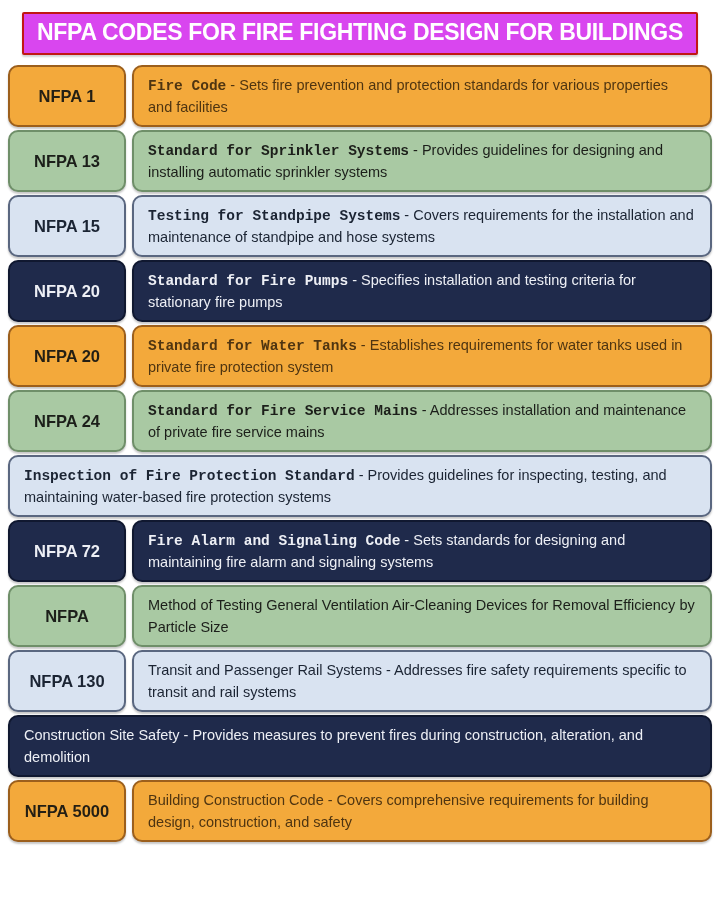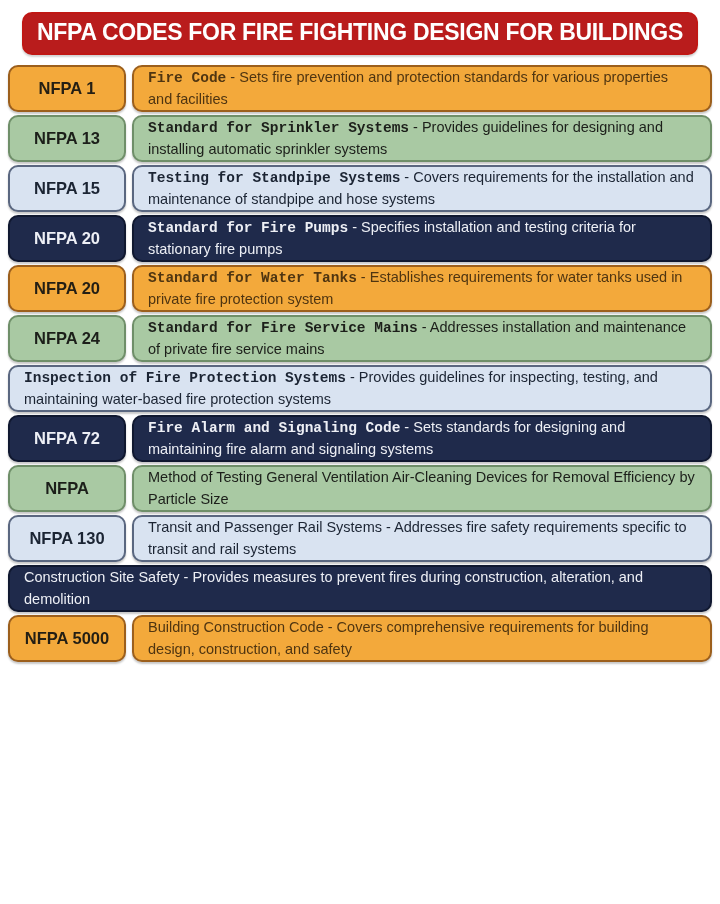--- a/index.html
+++ b/index.html
@@ -8,34 +8,34 @@
     width: 720px;
     height: 904px;
     font-family: "Liberation Sans", sans-serif;
     overflow: hidden;
     position: relative;
   }
   .page { padding: 12px 8px 8px 8px; }
 
   .title-band {
     margin: 0 14px 10px 14px;
-    background: #b91c1c;
+    background: #d946ef;
     border: 2px solid #C01714;
-    border-radius: 10px;
+    border-radius: 2px;
     color: #ffffff;
     font-weight: bold;
     font-size: 23px;
     letter-spacing: -0.3px;
     text-align: center;
     padding: 5px 8px 7px 8px;
     box-shadow: 0 2px 2px rgba(0,0,0,0.18);
   }
 
   .rows { display: flex; flex-direction: column; gap: 3px; }
-  .row { display: flex; gap: 6px; height: 47px; border-radius: 20px; }
+  .row { display: flex; gap: 6px; height: 62px; border-radius: 20px; }
 
   .label-box {
     width: 118px;
     flex: 0 0 118px;
     border-radius: 10px;
     border: 2px solid transparent;
     display: flex;
     align-items: center;
     justify-content: center;
     font-weight: bold;
@@ -108,21 +108,21 @@
 
     <div class="row">
       <div class="label-box theme-green">NFPA 24</div>
       <div class="desc-box theme-green">
         <div class="desc-text"><span class="lead">Standard for Fire Service Mains</span><span> - Addresses installation and maintenance of private fire service mains</span></div>
       </div>
     </div>
 
     <div class="row">
       <div class="desc-box theme-blue">
-        <div class="desc-text"><span class="lead">Inspection of Fire Protection Systems</span><span> - Provides guidelines for inspecting, testing, and maintaining water-based fire protection systems</span></div>
+        <div class="desc-text"><span class="lead">Inspection of Fire Protection Standard</span><span> - Provides guidelines for inspecting, testing, and maintaining water-based fire protection systems</span></div>
       </div>
     </div>
 
     <div class="row">
       <div class="label-box theme-navy">NFPA 72</div>
       <div class="desc-box theme-navy">
         <div class="desc-text"><span class="lead">Fire Alarm and Signaling Code</span><span> - Sets standards for designing and maintaining fire alarm and signaling systems</span></div>
       </div>
     </div>
 

